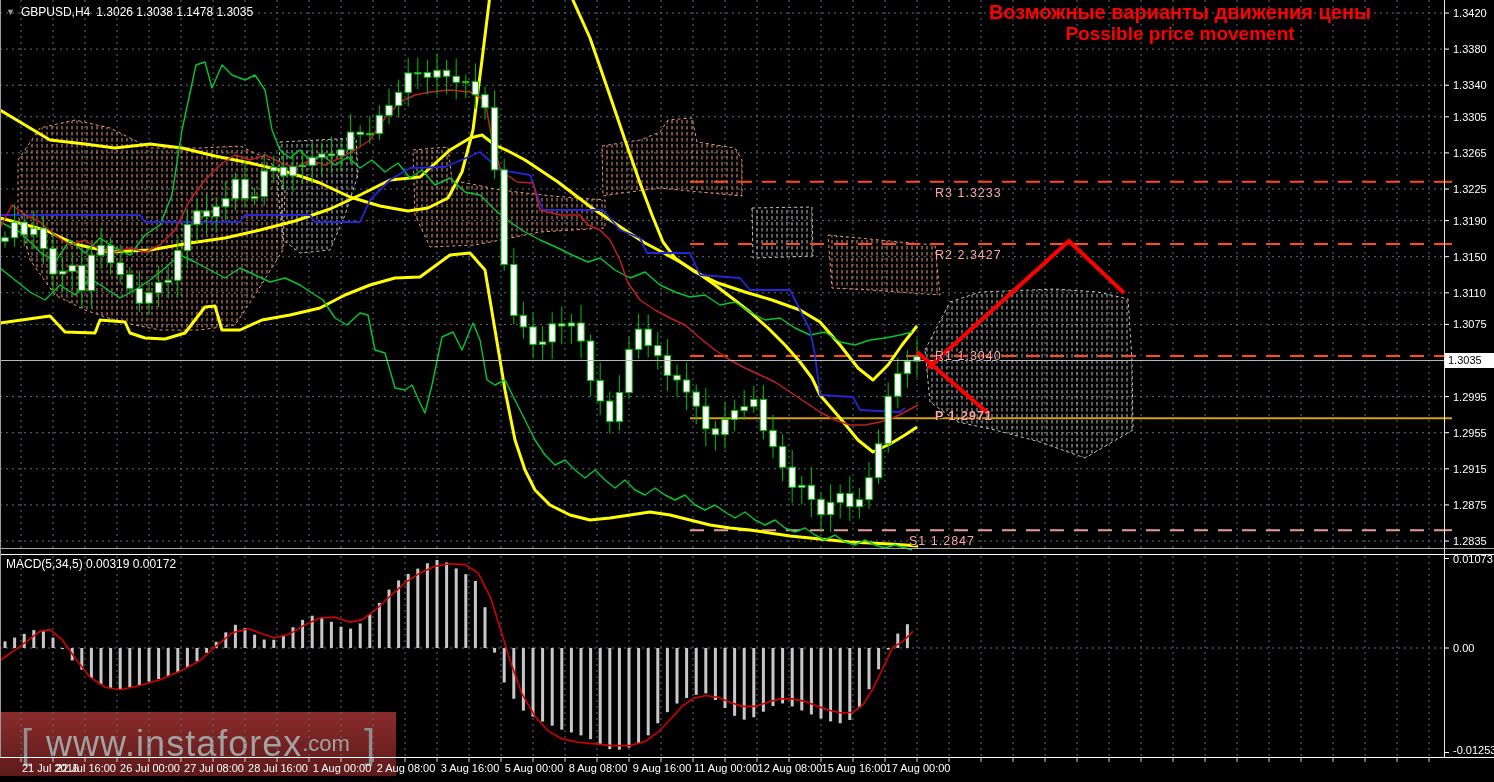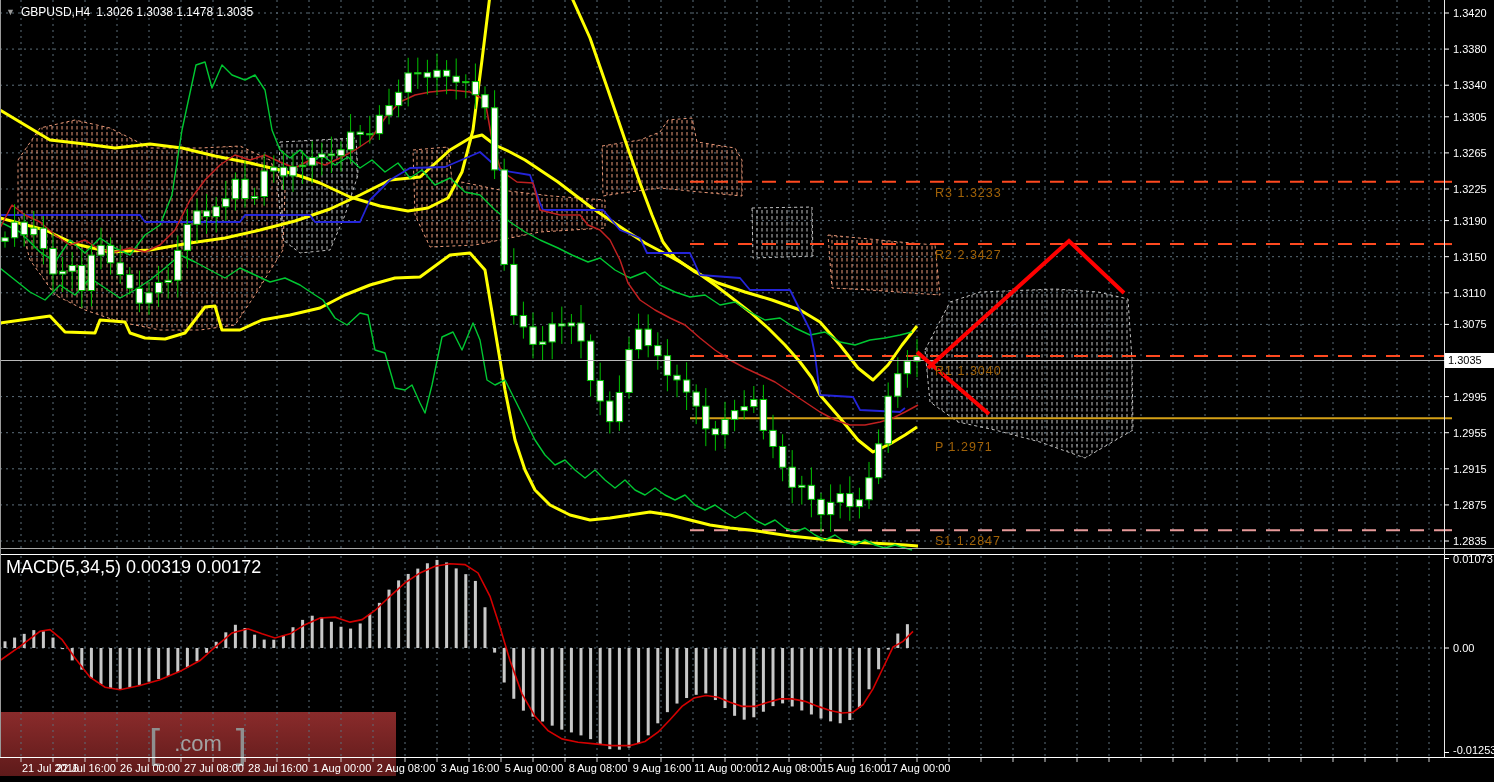--- a/index.html
+++ b/index.html
@@ -11,31 +11,32 @@
   #wmark .brk{font-size:40px;font-weight:400;color:#8f8f8f;margin:0 14px;}
   #wmark .www{font-size:36px;letter-spacing:1px;color:#a2a2a2;}
   #wmark .com{font-size:22px;color:#a2a2a2;}
   svg#chart{position:absolute;left:0;top:0;z-index:2;}
   .ovl{position:absolute;z-index:3;color:#fff;}
   #symline{left:6px;top:5px;font-size:12px;display:flex;align-items:center;gap:6px;}
   #symline .tri{color:#9a9a9a;font-size:9px;}
   #annot{left:930px;top:2px;width:500px;text-align:center;color:#ff0000;font-weight:bold;line-height:21px;}
   #annot .l1{font-size:20px;}
   #annot .l2{font-size:19px;}
-  .pivlab{font-size:12.5px;color:#a16207;letter-spacing:1px;text-shadow:1px 1px 0 #000;}
-  #macdlab{left:6px;top:557px;font-size:18px;}
+  .pivlab{font-size:12.5px;color:#fca5a5;letter-spacing:1px;text-shadow:1px 1px 0 #000;}
+  #macdlab{left:6px;top:557px;font-size:12px;}
   #pricebadge{left:1445px;width:48px;height:15px;background:#fff;color:#000;font-size:11px;
               text-align:left;padding-left:3px;line-height:15px;z-index:4;}
 </style>
 </head>
 <body>
 
 <div id="root">
   <div id="wmark">
     <span class="brk">[</span>
+    <span class="www">www.instaforex</span>
     <span class="com">.com</span>
     <span class="brk">]</span>
   </div>
 
   <svg id="chart" width="1494" height="782">
       <defs>
         <pattern id="hatchSalmon" width="5" height="6" patternUnits="userSpaceOnUse">
           <line x1="2" y1="0" x2="2" y2="3.5" stroke="#e89878" stroke-width="1"></line>
         </pattern>
         <pattern id="hatchSilver" width="5" height="6" patternUnits="userSpaceOnUse">
@@ -585,26 +586,30 @@
         <text x="918" y="772" fill="#ffffff" font-size="11px" text-anchor="middle" font-family="&quot;Liberation Sans&quot;,sans-serif">17 Aug 00:00</text>
       </g>
     </svg>
 
   <div class="ovl" id="symline">
     <span class="tri">▼</span>
     <span>GBPUSD,H4</span>
     <span>1.3026 1.3038 1.1478 1.3035</span>
   </div>
 
+  <div class="ovl" id="annot">
+    <div class="l1">Возможные варианты движения цены</div>
+    <div class="l2">Possible price movement</div>
+  </div>
 
   <div class="ovl pivlab" id="lab-r3" style="left: 935px; top: 185.786px;">R3 1.3233</div>
   <div class="ovl pivlab" id="lab-r2" style="left: 935px; top: 248.066px;">R2 2.3427</div>
-  <div class="ovl pivlab" id="lab-r1" style="left: 935px; top: 364px;">R1 1.3040</div>
-  <div class="ovl pivlab" id="lab-p" style="left: 935px; top: 440px;">P 1.2971</div>
-  <div class="ovl pivlab" id="lab-s1" style="left: 935px; top: 534.19px;">S1 1.2847</div>
+  <div class="ovl pivlab" id="lab-r1" style="left: 935px; top: 349px;">R1 1.3040</div>
+  <div class="ovl pivlab" id="lab-p" style="left: 935px; top: 409px; font-weight: bold;">P 1.2971</div>
+  <div class="ovl pivlab" id="lab-s1" style="left: 909px; top: 534.19px;">S1 1.2847</div>
 
   <div class="ovl" id="macdlab">
     <span>MACD(5,34,5)</span>
     <span>0.00319</span>
     <span>0.00172</span>
   </div>
 
   <div class="ovl" id="pricebadge" style="top: 352.501px;">1.3035</div>
 </div>
 

